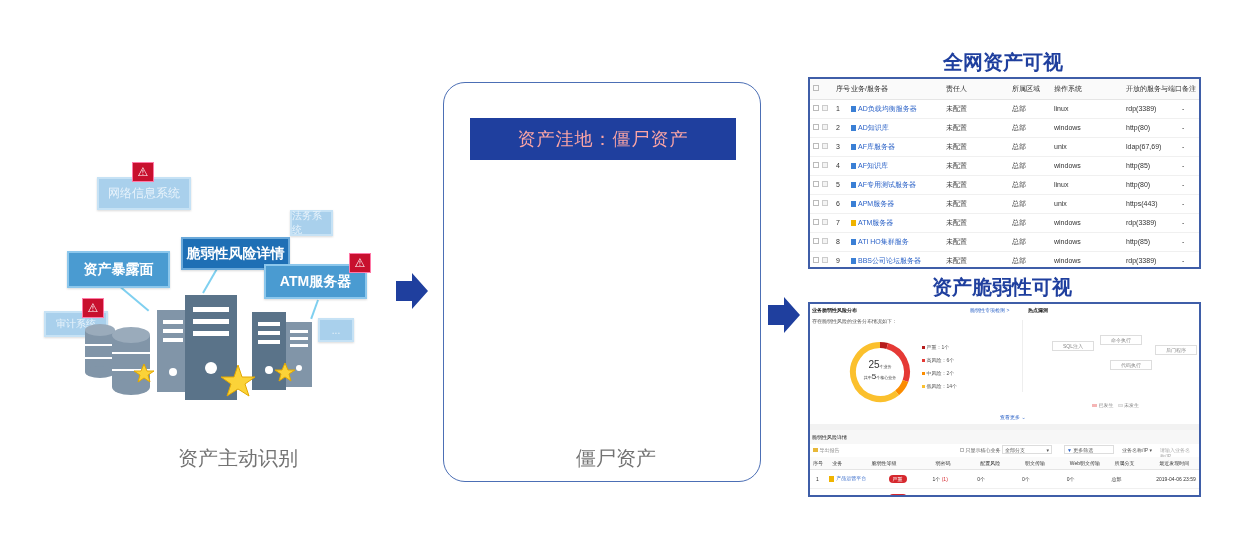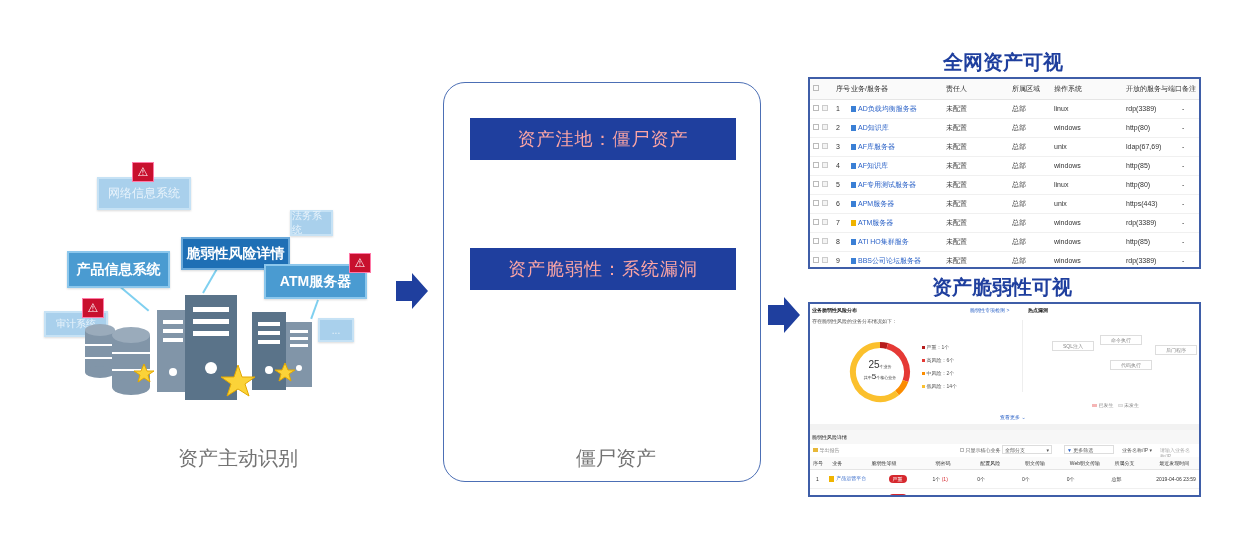--- a/index.html
+++ b/index.html
@@ -48,21 +48,21 @@
 
   <div class="sysbox faded" style="left:290px;top:210px;width:43px;height:26px;font-size:10px">
       <span>法务系统</span>
     </div>
 
   <div class="sysbox dark" style="left:181px;top:237px;width:109px;height:33px">
       <span>脆弱性风险详情</span>
     </div>
 
   <div class="sysbox" style="left:67px;top:251px;width:103px;height:37px">
-      <span>产品信息系统</span>
+      <span>资产暴露面</span>
     </div>
 
   <div class="sysbox" style="left:264px;top:264px;width:103px;height:35px">
       <span>ATM服务器</span>
     </div>
   <div class="warn" style="left:349px;top:253px">
       <span>⚠</span>
     </div>
 
   <div class="sysbox faded" style="left:44px;top:311px;width:64px;height:26px;font-size:10px">
@@ -124,21 +124,20 @@
 
   <div class="caption" style="left:178px;top:445px">资产主动识别</div>
 </div>
 
 <svg class="arrow" style="left:394px;top:271px" width="36" height="40">
   <polygon points="2,10 18,10 18,2 34,20 18,38 18,30 2,30" fill="#1f3f9e"></polygon>
 </svg>
 
 <div class="risk-panel">
   <div class="risk-item" style="top:35px">资产洼地：僵尸资产</div>
-  <div class="risk-item" style="top:165px">资产脆弱性：系统漏洞</div>
   <div class="caption" style="left:132px;top:362px">僵尸资产</div>
 </div>
 
 <svg class="arrow" style="left:766px;top:295px" width="36" height="40">
   <polygon points="2,10 18,10 18,2 34,20 18,38 18,30 2,30" fill="#1f3f9e"></polygon>
 </svg>
 
 <div class="rtitle" style="left:943px;top:49px">全网资产可视</div>
 <div class="shot" style="left:808px;top:77px;width:393px;height:192px">
   <table class="asset">

